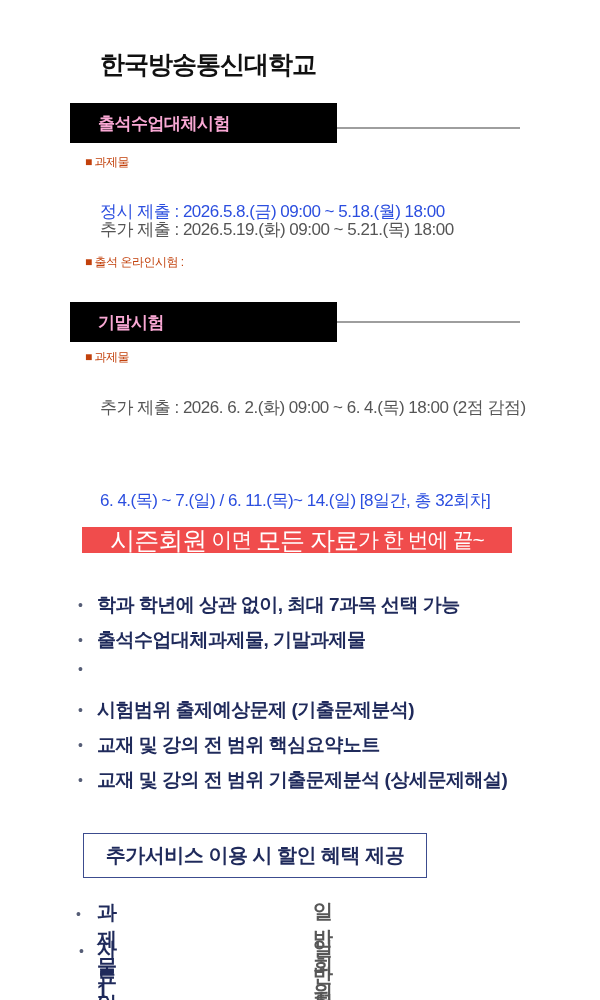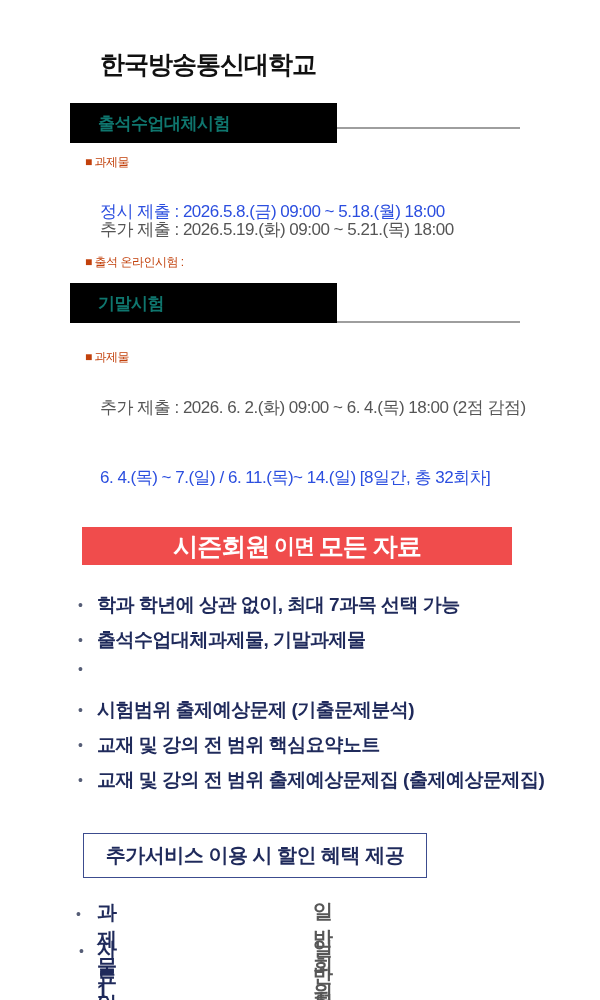--- a/index.html
+++ b/index.html
@@ -15,49 +15,49 @@
   body { background:#fff; font-family:"Liberation Sans","DejaVu Sans",sans-serif; }
   .page { position:relative; width:600px; height:1000px; background:#ffffff; overflow:hidden; }
 
   
   .title-row { position:absolute; left:100px; top:48px; display:flex; align-items:baseline; gap:4px; color:#111; }
   .title-school { font-size:25px; font-weight:bold; letter-spacing:-1px; }
   .title-sem   { font-size:32px; font-weight:bold; letter-spacing:-1px; }
 
   
   .bar { position:absolute; left:70px; width:267px; height:40px; background:#000;
-         color:#0f766e; display:flex; align-items:center; padding-left:28px;
+         color:#f9a8d4; display:flex; align-items:center; padding-left:28px;
          font-size:17px; font-weight:bold; letter-spacing:-0.5px; }
   .bar1 { top:103px; }
-  .bar2 { top:283px;font-family:Liberation Mono, monospace; }
+  .bar2 { top:302px;font-family:Liberation Mono, monospace; }
   .hline { position:absolute; left:337px; width:183px; height:2px; background:var(--line); }
   .hline1 { top:127px; }
   .hline2 { top:321px; }
 
   
   .lbl  { position:absolute; color:#c2410c; font-size:12px; letter-spacing:-0.5px; }
   .blue { position:absolute; color:var(--blue); font-size:17px; letter-spacing:-0.5px;margin-top:20px; }
   .gray { position:absolute; color:var(--gray); font-size:17px; letter-spacing:-0.5px; }
 
   .a1  { left:85px;  top:154px; }
   .r1  { left:100px; top:180px; }
   .e1  { left:100px; top:218px; }
   .ol1 { left:85px;  top:254px; }
   .od1 { left:247px; top:253px; }
 
   .a2  { left:85px;  top:349px; }
   .r2  { left:100px; top:373px; }
   .e2  { left:100px; top:396px; }
   .ol2 { left:85px;  top:448px; }
-  .od2 { left:100px; top:446px; }
+  .od2 { left:100px; top:469px; }
 
   
-  .banner { position:absolute; left:82px; top:527px; width:430px; height:38px;
+  .banner { position:absolute; left:82px; top:527px; width:430px; height:26px;
             background:var(--red); color:#fff; display:flex; align-items:center;
-            justify-content:center; white-space:pre; font-weight:bold; letter-spacing:-1px; }
+            justify-content:center; white-space:pre; font-weight:normal; letter-spacing:-1px; }
   .banner .big   { font-size:25px; }
   .banner .small { font-size:21px; }
 
   
   .benefit { position:absolute; left:78px; display:flex; align-items:center; gap:14px; }
   .benefit .dot  { color:#555d76; font-size:14px; line-height:1; }
   .benefit .text { color:var(--navy); font-size:19px; font-weight:bold; letter-spacing:-0.5px; }
   .b0 { top:592px; } .b1 { top:627px; } .b2 { top:662px; }
   .b3 { top:697px; } .b4 { top:732px; } .b5 { top:767px; }
 
@@ -96,21 +96,21 @@
 
   <div class="bar bar2">
     <span>기말시험</span>
   </div>
   <div class="hline hline2"></div>
 
   <div class="lbl a2">■ 과제물</div>
   <div class="gray e2">추가 제출 : 2026. 6. 2.(화) 09:00 ~ 6. 4.(목) 18:00 (2점 감점)</div>
   <div class="blue od2">6. 4.(목) ~ 7.(일) / 6. 11.(목)~ 14.(일) [8일간, 총 32회차]</div>
 
-  <div class="banner"><span class="big">시즌회원</span><span class="small"> 이면 </span><span class="big">모든 자료</span></div>
+  <div class="banner"><span class="big">시즌회원</span><span class="small"> 이면 </span><span class="big">모든 자료</span><span class="small">가 한 번에 끝~</span></div>
 
   <div class="benefit b0">
     <span class="dot">•</span>
     <span class="text">학과 학년에 상관 없이, 최대 7과목 선택 가능</span>
   </div>
   <div class="benefit b1">
     <span class="dot">•</span>
     <span class="text">출석수업대체과제물, 기말과제물</span>
   </div>
   <div class="benefit b2">
@@ -119,21 +119,21 @@
   <div class="benefit b3">
     <span class="dot">•</span>
     <span class="text">시험범위 출제예상문제 (기출문제분석)</span>
   </div>
   <div class="benefit b4">
     <span class="dot">•</span>
     <span class="text">교재 및 강의 전 범위 핵심요약노트</span>
   </div>
   <div class="benefit b5">
     <span class="dot">•</span>
-    <span class="text">교재 및 강의 전 범위 출제예상문제집 (출제예상문제집)</span>
+    <span class="text">교재 및 강의 전 범위 기출문제분석 (상세문제해설)</span>
   </div>
 
   <div class="svc-box">
     <span>추가서비스 이용 시 할인 혜택 제공</span>
   </div>
 
   <div class="svc-row row1">
     <span class="svc-dot">•</span>
     <span class="svc-name">과제물 1대1 요청서비스</span>
     <span class="svc-disc">일반회원 대비 40% 할인</span>

